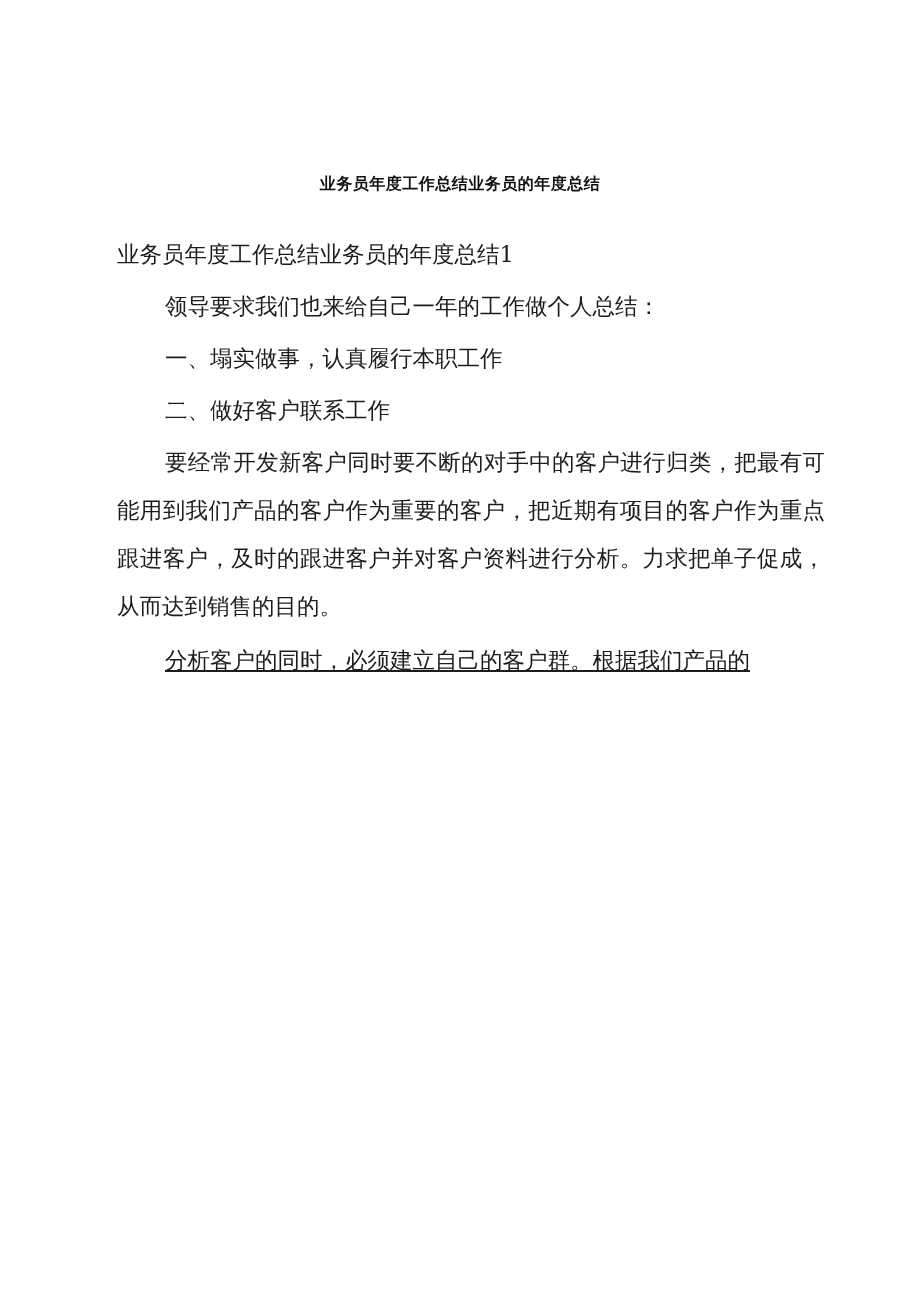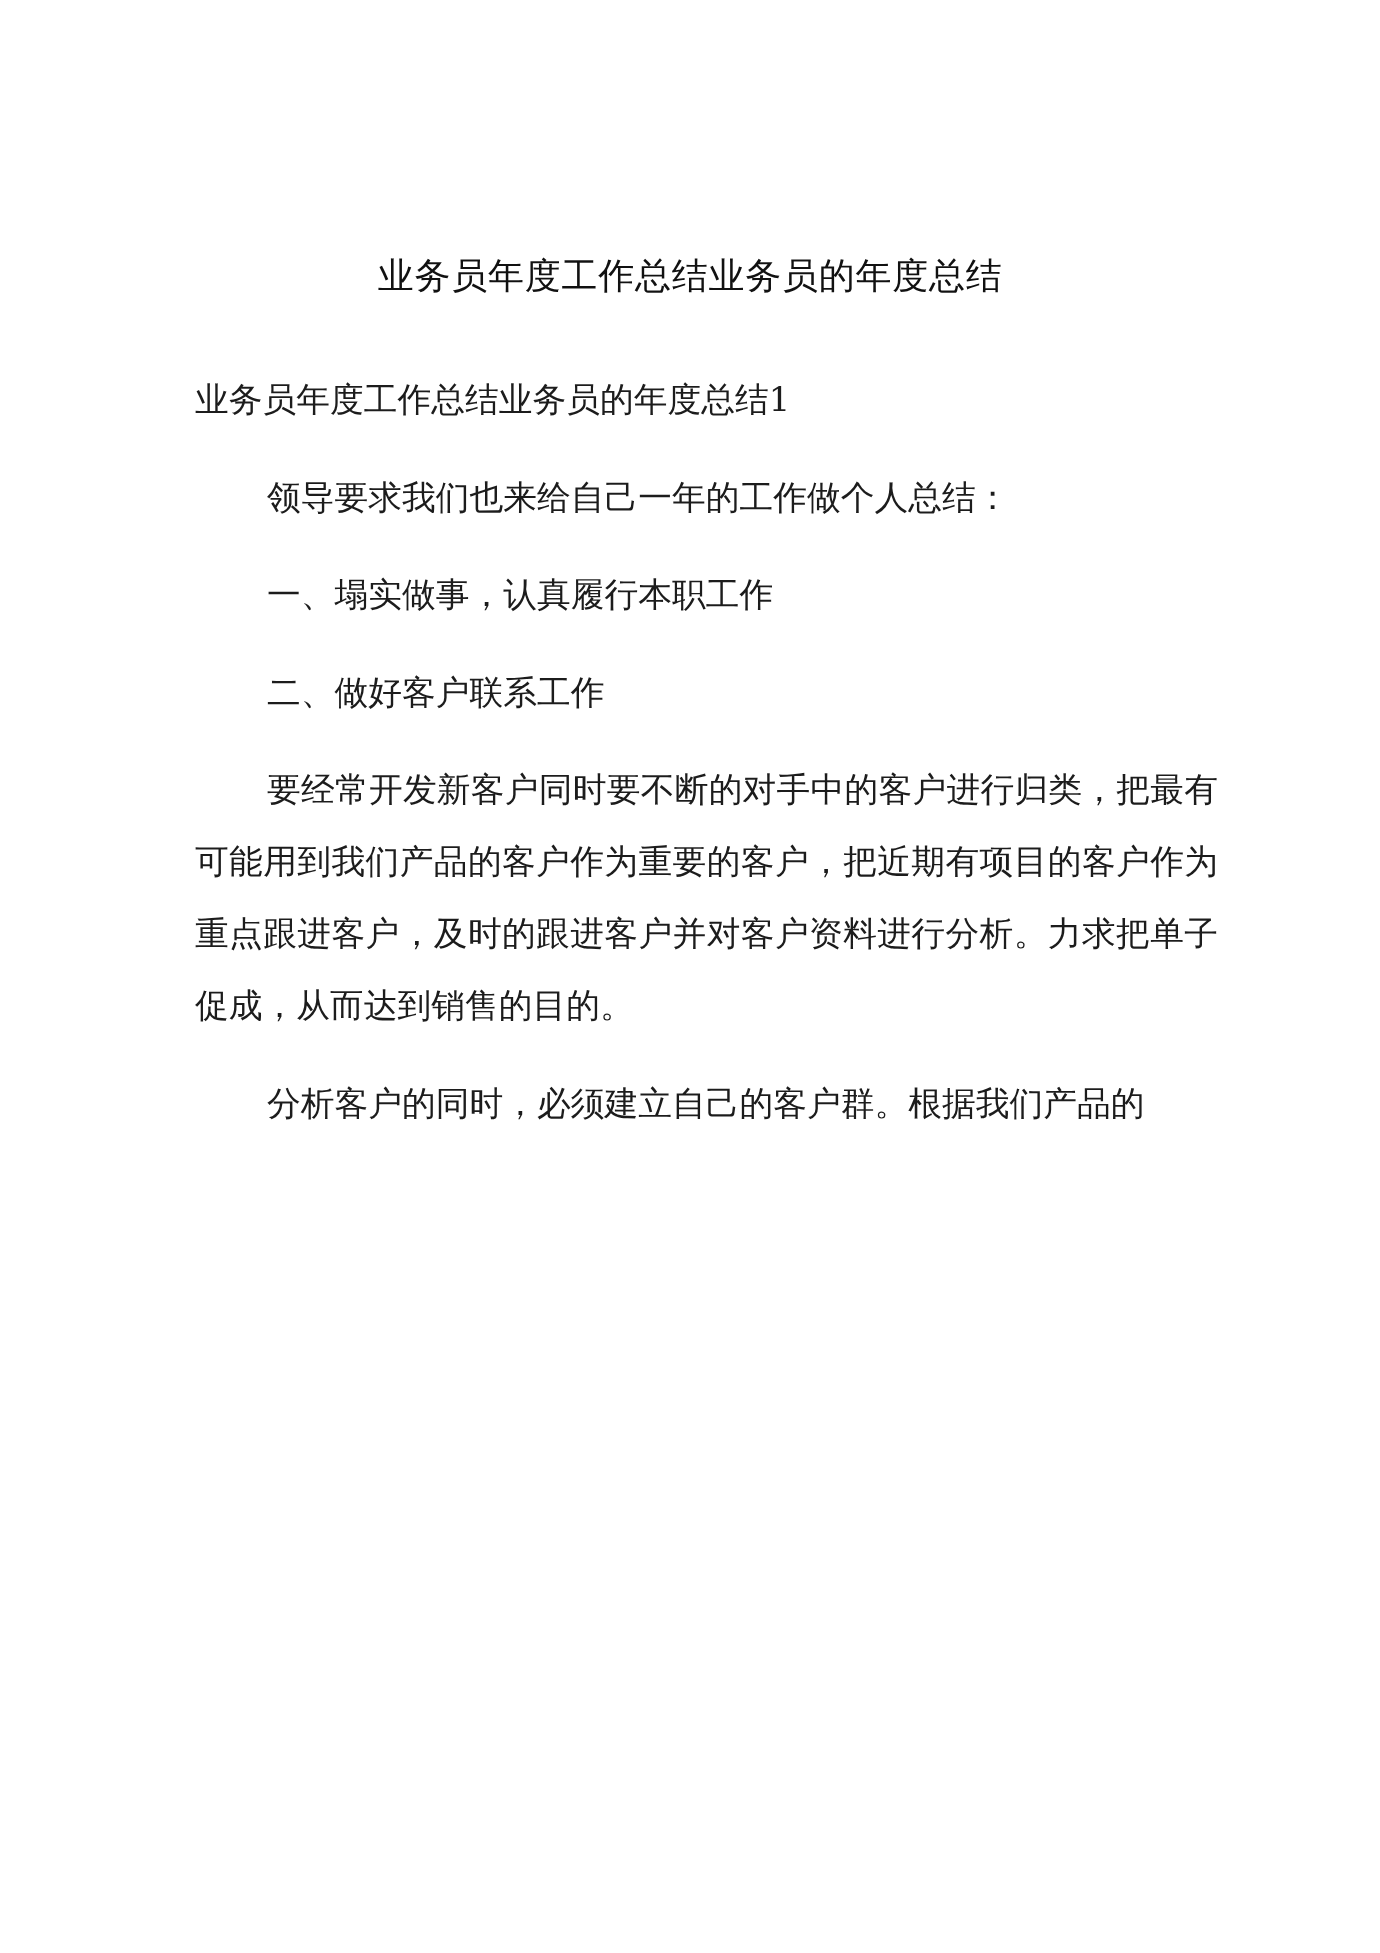--- a/index.html
+++ b/index.html
@@ -22,48 +22,50 @@
       width: 920px;
       height: 1302px;
       background: #ffffff;
     }
     .title {
       position: absolute;
       left: 0;
       top: 166px;
       width: 920px;
       text-align: center;
-      font-size: 24px;
+      font-size: 16px;
       line-height: 36px;
       letter-spacing: 0.5px;
       color: #111;
+      font-weight: bold;
     }
     .body-text {
       position: absolute;
       left: 113px;
       top: 226px;
       width: 716px;
       font-size: 22.5px;
       line-height: 48px;
       color: #1c1c1c;
       text-align: justify;
       text-justify: inter-character;
     }
     .body-text p {
-      margin: 17px;
+      margin: 4px;
       padding: 0;
     }
     .subtitle {
       text-indent: 0;
     }
     .indent {
       text-indent: 48px;
     }
     .gap-before {
       margin-top: 6px !important;
+      text-decoration: underline;
     }
   </style>
 </head>
 <body>
 
 <div class="page">
   <div class="title">业务员年度工作总结业务员的年度总结</div>
 
   <div class="body-text">
     <p class="subtitle">业务员年度工作总结业务员的年度总结1</p>

